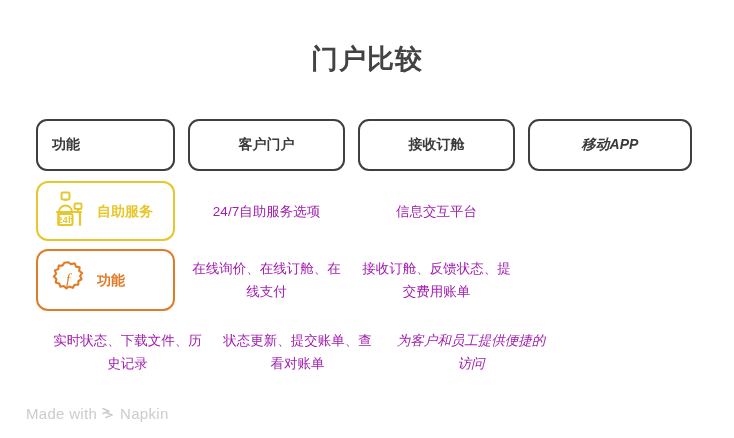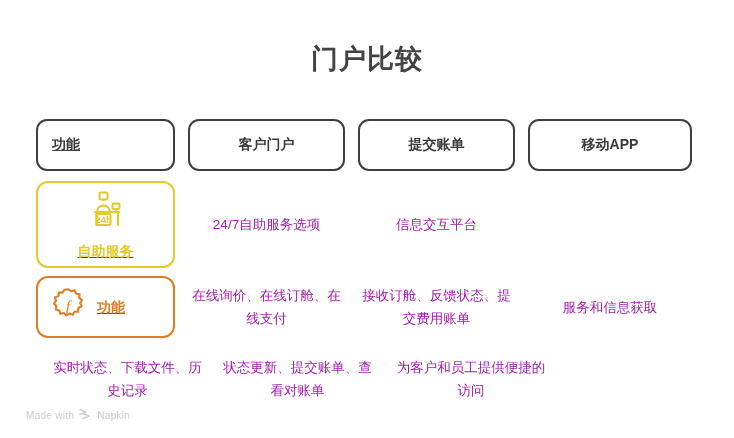--- a/index.html
+++ b/index.html
@@ -38,24 +38,24 @@
     width: 656px;
   }
   .row {
     display: flex;
     width: 656px;
     align-items: stretch;
   }
   .row.header-row { height: 52px; margin-bottom: 10px; }
   .row.data-row { margin-bottom: 8px; }
 
-  .col-label  { width: 139px; flex: 0 0 139px; text-decoration: underline; }
+  .col-label  { width: 139px; flex: 0 0 139px; }
   .col-gap    { width: 13px; flex: 0 0 13px; }
   .col-data   { width: 157px; flex: 0 0 157px; }
-  .col-data.wide { width: 164px; flex: 0 0 164px; }
+  .col-data.wide { width: 164px; flex: 0 0 164px; font-style: italic; }
 
   
   .hcell {
     border: 2px solid #3f3f3f;
     border-radius: 11px;
     height: 52px;
     box-sizing: border-box;
     display: flex;
     align-items: center;
     justify-content: center;
@@ -78,21 +78,21 @@
     gap: 9px;
     padding: 6px 10px;
     height: 100%;
     min-height: 56px;
   }
   .badge .badge-text {
     font-size: 14px;
     font-weight: 700;
     line-height: 18px;
   }
-  .badge.yellow { border-color: #e6c72e; flex-direction: column; }
+  .badge.yellow { border-color: #e6c72e; }
   .badge.yellow .badge-text { color: #e6c72e; }
   .badge.orange { border-color: #e07b28; }
   .badge.orange .badge-text { color: #e07b28; }
   .badge.red    { border-color: #ef4b52; }
   .badge.red .badge-text { color: #ef4b52; }
 
   .badge-icon { flex: 0 0 auto; display: block; }
 
   
   .dcell {
@@ -114,21 +114,21 @@
 
   
   .watermark {
     position: absolute;
     left: 26px;
     bottom: 16px;
     display: flex;
     align-items: center;
     gap: 5px;
     color: #cccccc;
-    font-size: 10px;
+    font-size: 15px;
     letter-spacing: 0.3px;
   }
   .watermark .wm-logo { display: block; }
 </style>
 </head>
 <body>
 
 <div class="slide-title">门户比较</div>
 
 <div class="table">
@@ -136,21 +136,21 @@
   <div class="row header-row">
     <div class="col-label">
       <div class="hcell left">功能</div>
     </div>
     <div class="col-gap"></div>
     <div class="col-data">
       <div class="hcell">客户门户</div>
     </div>
     <div class="col-gap"></div>
     <div class="col-data">
-      <div class="hcell">提交账单</div>
+      <div class="hcell">接收订舱</div>
     </div>
     <div class="col-gap"></div>
     <div class="col-data wide">
       <div class="hcell">移动APP</div>
     </div>
   </div>
 
   <div class="row data-row r1">
     <div class="col-label">
       <div class="badge yellow">
@@ -195,23 +195,20 @@
     </div>
     <div class="col-gap"></div>
     <div class="col-data">
         <div class="dcell">在线询价、在线订舱、在线支付</div>
       </div>
     <div class="col-gap"></div>
     <div class="col-data">
         <div class="dcell">接收订舱、反馈状态、提交费用账单</div>
       </div>
     <div class="col-gap"></div>
-    <div class="col-data wide">
-        <div class="dcell">服务和信息获取</div>
-      </div>
   </div>
 
   <div class="row data-row r3">
     <div class="col-gap"></div>
     <div class="col-data">
         <div class="dcell">实时状态、下载文件、历史记录</div>
       </div>
     <div class="col-gap"></div>
     <div class="col-data">
         <div class="dcell">状态更新、提交账单、查看对账单</div>

